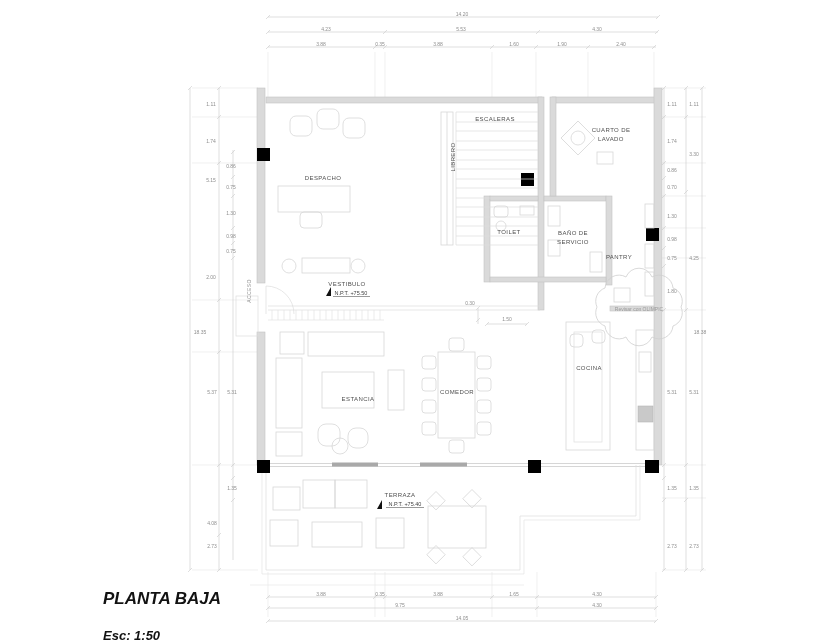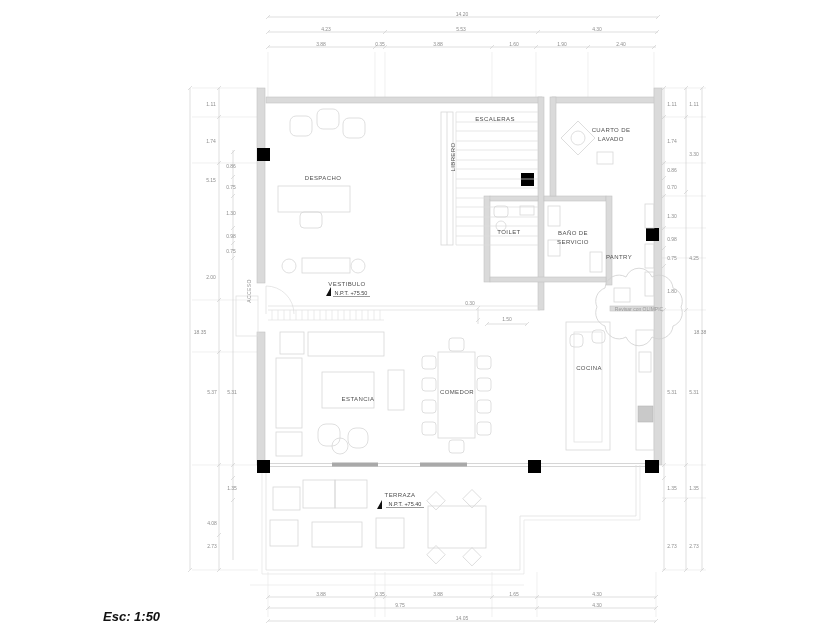--- a/index.html
+++ b/index.html
@@ -279,15 +279,16 @@
     <text class="room" text-anchor="middle" x="358" y="399">ESTANCIA</text>
     <text class="room" text-anchor="middle" x="457" y="392">COMEDOR</text>
     <text class="room" text-anchor="middle" x="589" y="368">COCINA</text>
     <text class="room" text-anchor="middle" x="400" y="495">TERRAZA</text>
     <text class="npt" text-anchor="middle" x="405" y="504">N.P.T. +75.40</text>
     <path d="M386,507.5 H424" stroke="#555" stroke-width=".6"></path>
   </g>
 </svg>
 
   <div class="title-block">
+    <div class="t1">PLANTA BAJA</div>
     <div class="t2">Esc: 1:50</div>
   </div>
 </div>
 
 </body></html>

